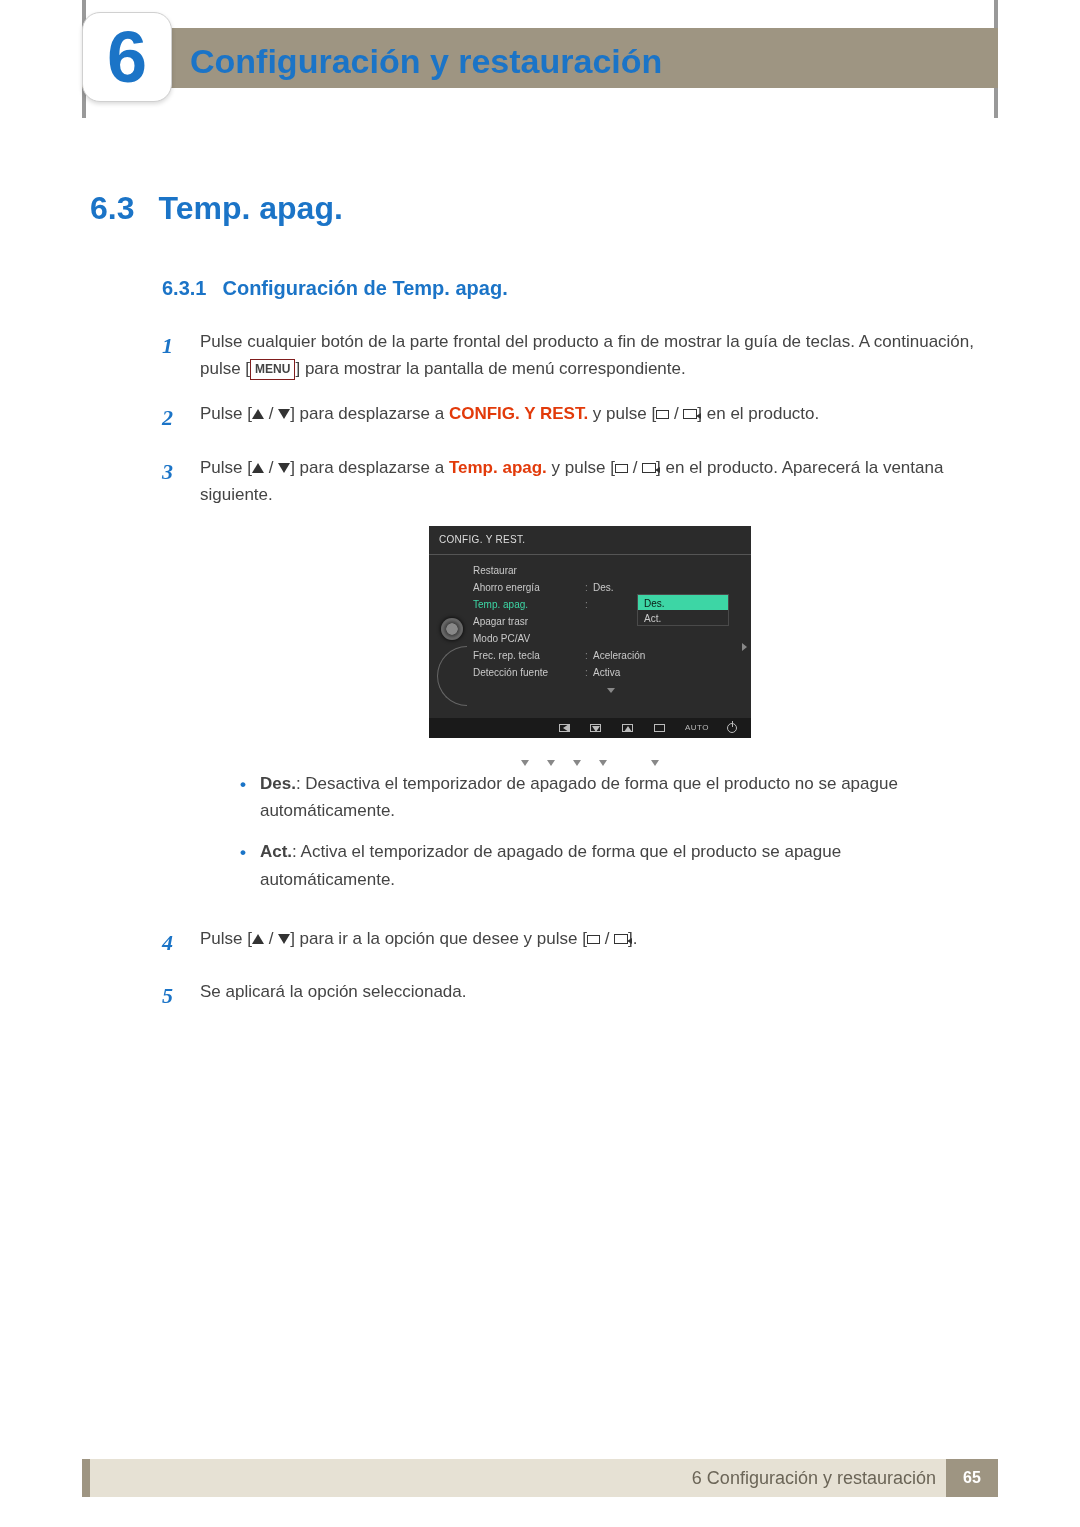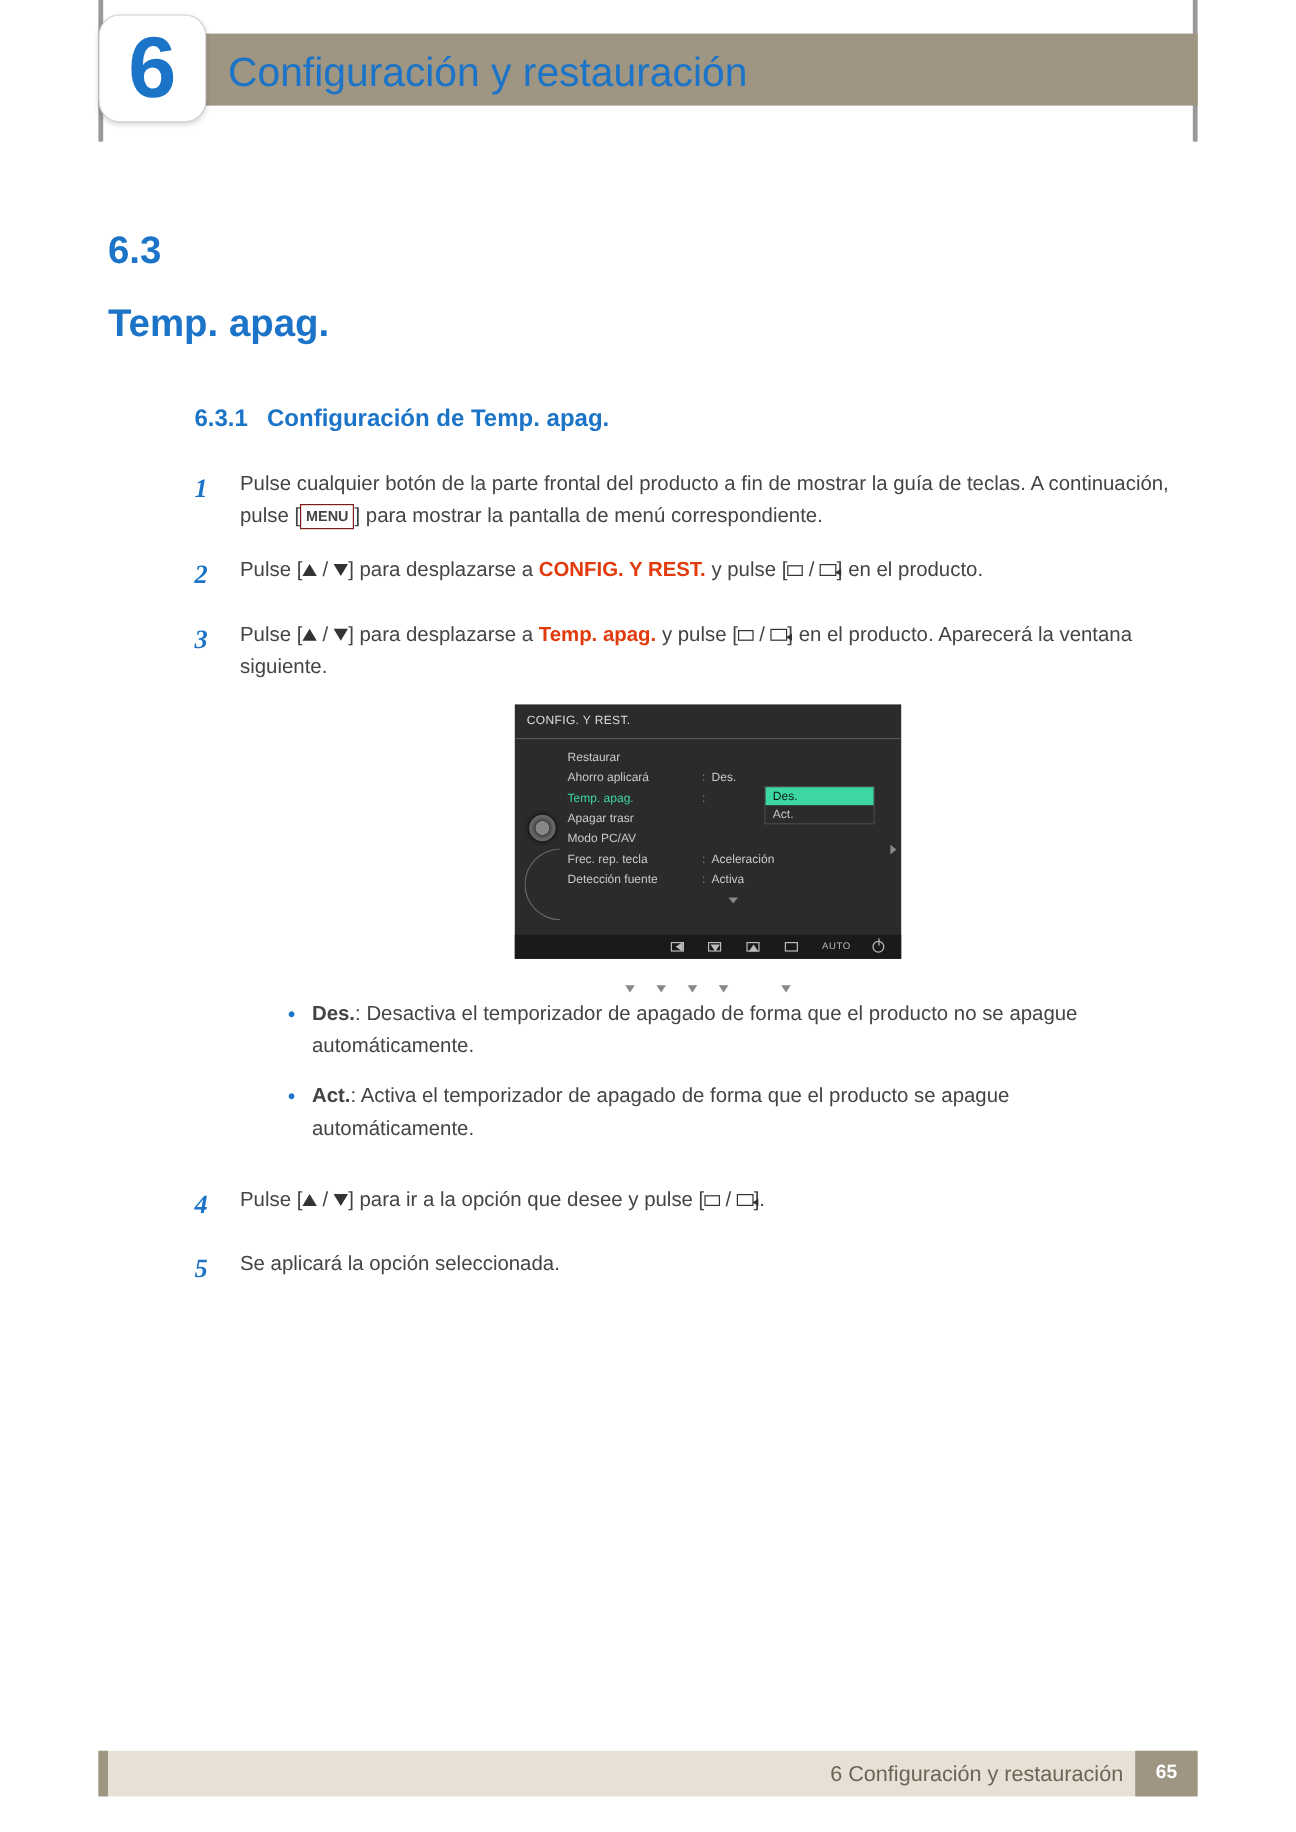--- a/index.html
+++ b/index.html
@@ -53,35 +53,34 @@
     font-size: 72px;
     font-weight: bold;
     color: #1b74c7;
     line-height: 1;
   }
   .chapter-title {
     position: absolute;
     left: 190px;
     top: 42px;
     font-size: 34px;
-    font-weight: normal;
+    font-weight: bold;
     color: #1b74c7;
   }
   .content {
     position: absolute;
     left: 90px;
     right: 100px;
     top: 190px;
   }
   .section-head {
     display: flex;
     align-items: baseline;
     gap: 24px;
     margin-bottom: 50px;
-    flex-direction: column;
   }
   .sec-num { font-size: 32px; font-weight: bold; color: #1b74c7; }
   .sec-title { font-size: 32px; font-weight: bold; color: #1b74c7; }
   .intro { font-size: 17px; color: #444; margin-left: 72px; margin-bottom: 40px; }
   .subhead {
     display: flex; gap: 16px; align-items: baseline;
     font-size: 20px; font-weight: bold; color: #1b74c7;
     margin-left: 72px; margin-bottom: 28px;
   }
   .steps { margin-left: 72px; }
@@ -244,21 +243,21 @@
             <div class="osd-body">
               <div class="osd-icon-col">
                 <div class="gear"></div>
                 <div class="arc"></div>
               </div>
               <div class="osd-menu">
                 <div class="osd-row">
                     <span class="osd-label">Restaurar</span>
                   </div>
                 <div class="osd-row">
-                    <span class="osd-label">Ahorro aplicará</span>
+                    <span class="osd-label">Ahorro energía</span>
                     <span class="osd-colon">:</span>
                     <span class="osd-val">Des.</span>
                   </div>
                 <div class="osd-row active">
                     <span class="osd-label">Temp. apag.</span>
                     <span class="osd-colon">:</span>
                   </div>
                 <div class="osd-row">
                     <span class="osd-label">Apagar trasr</span>
                   </div>

